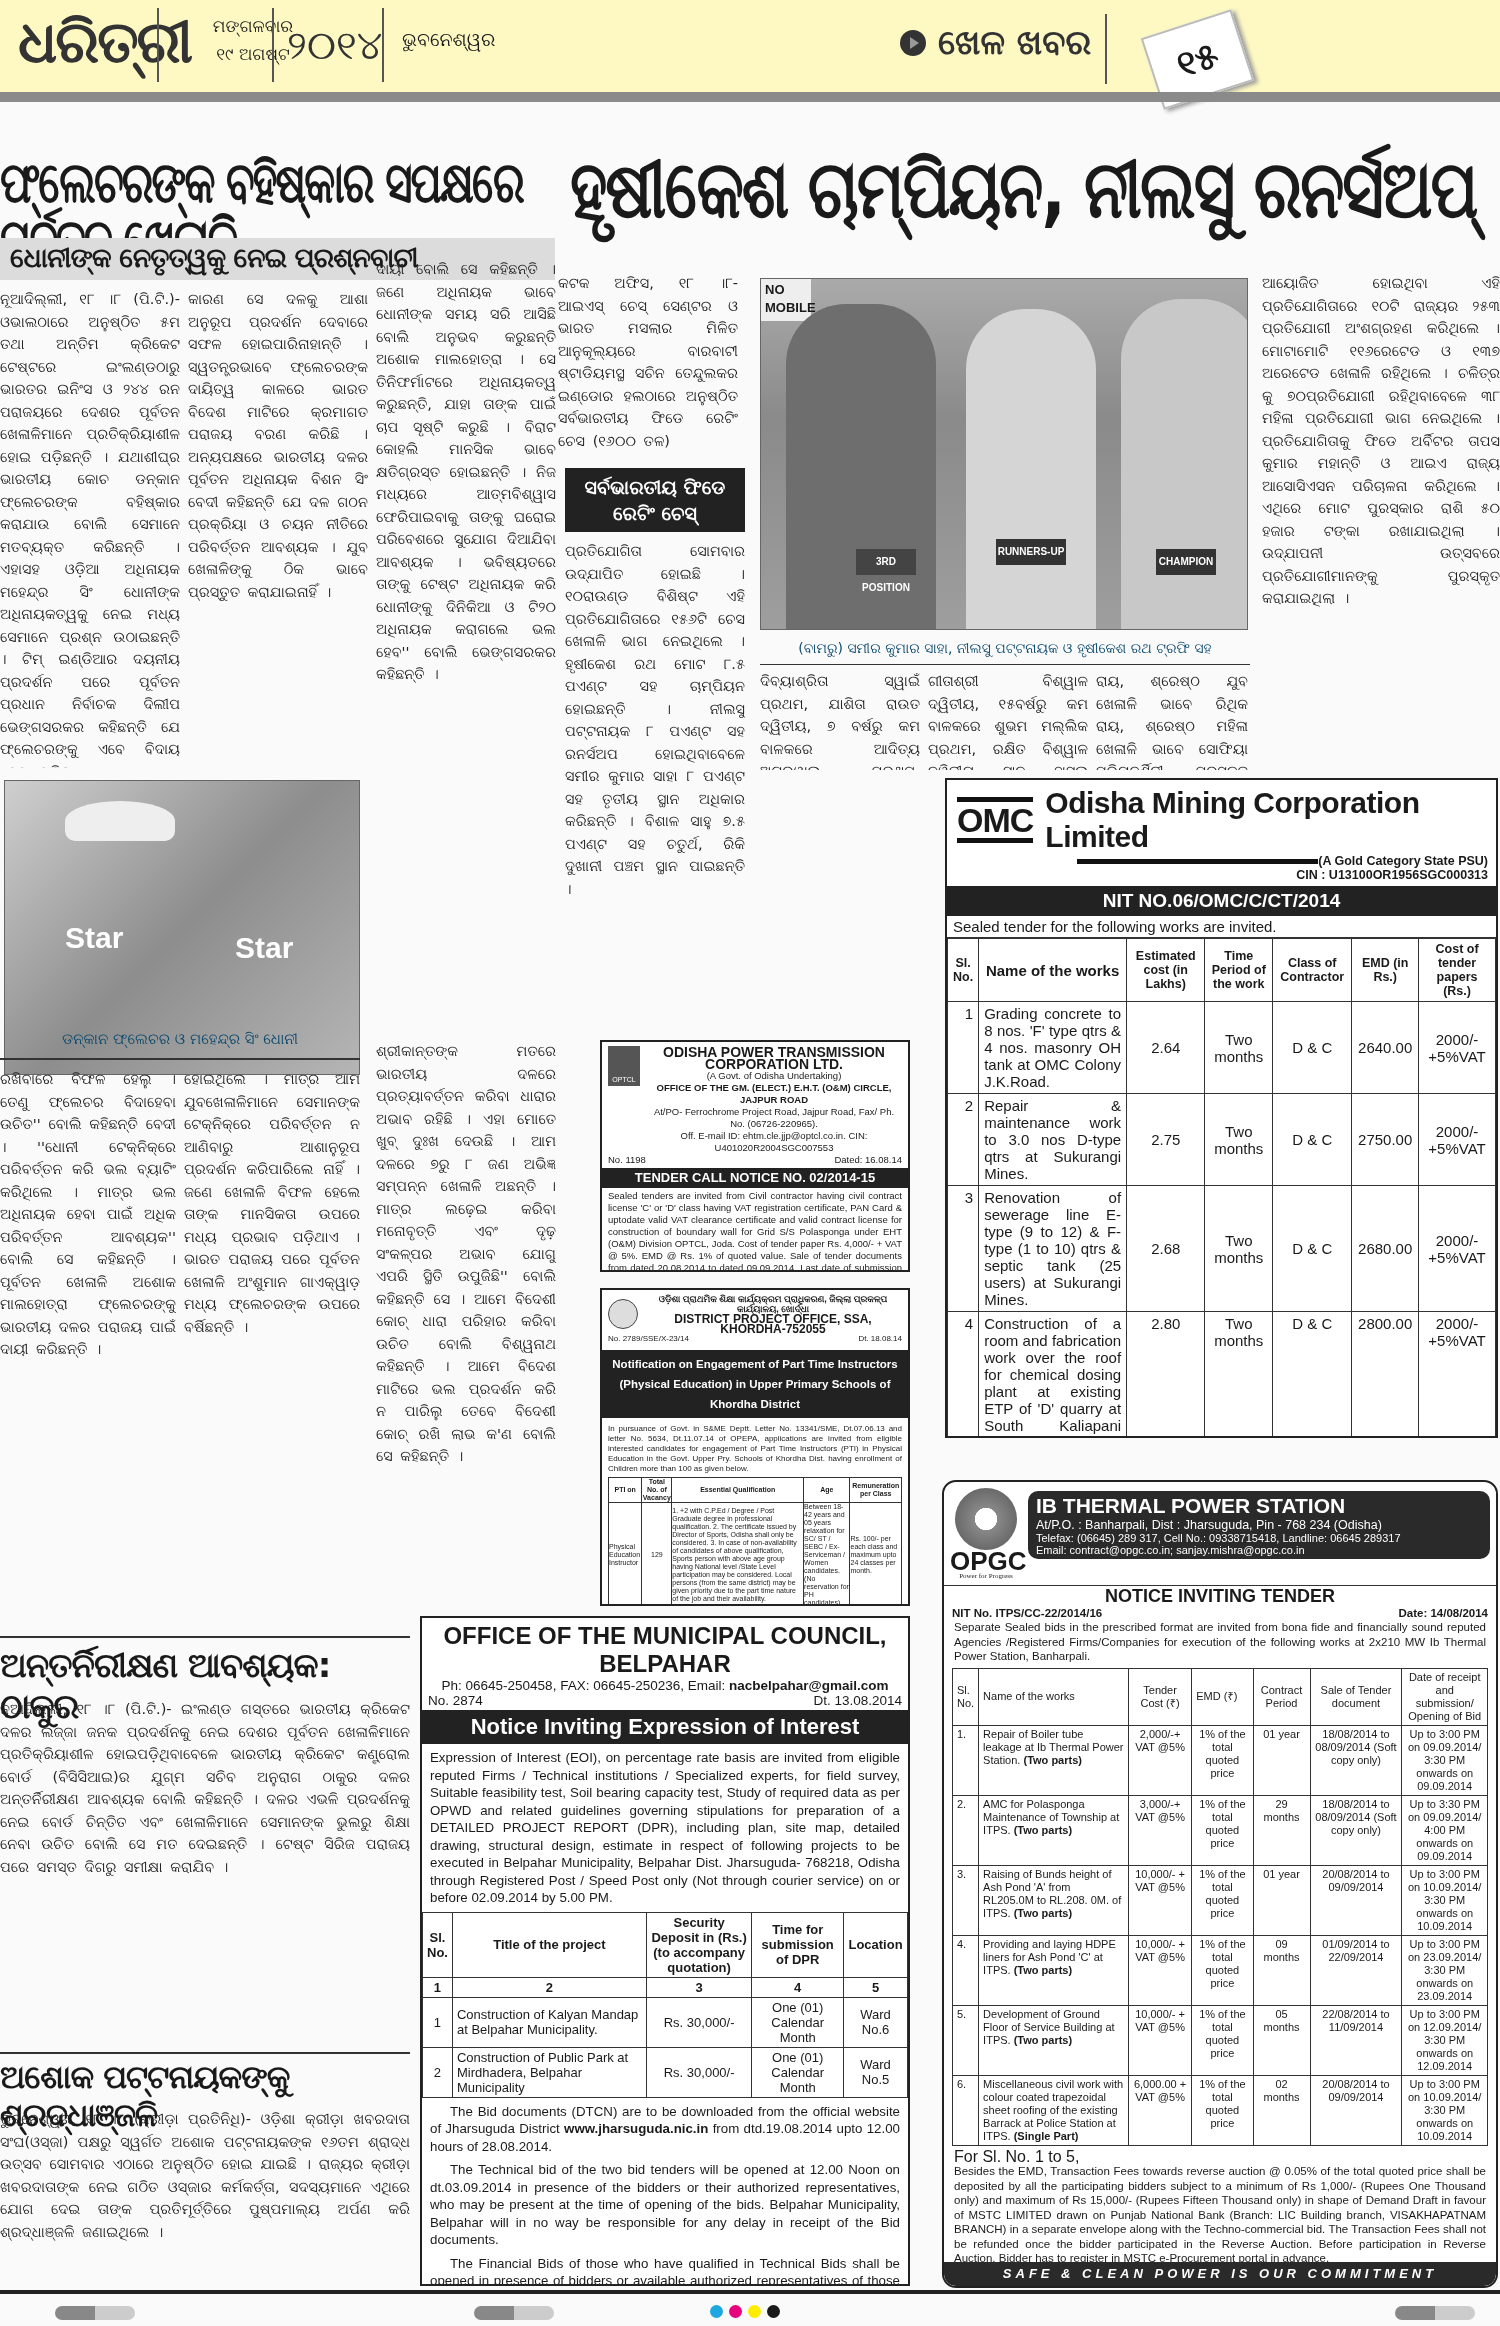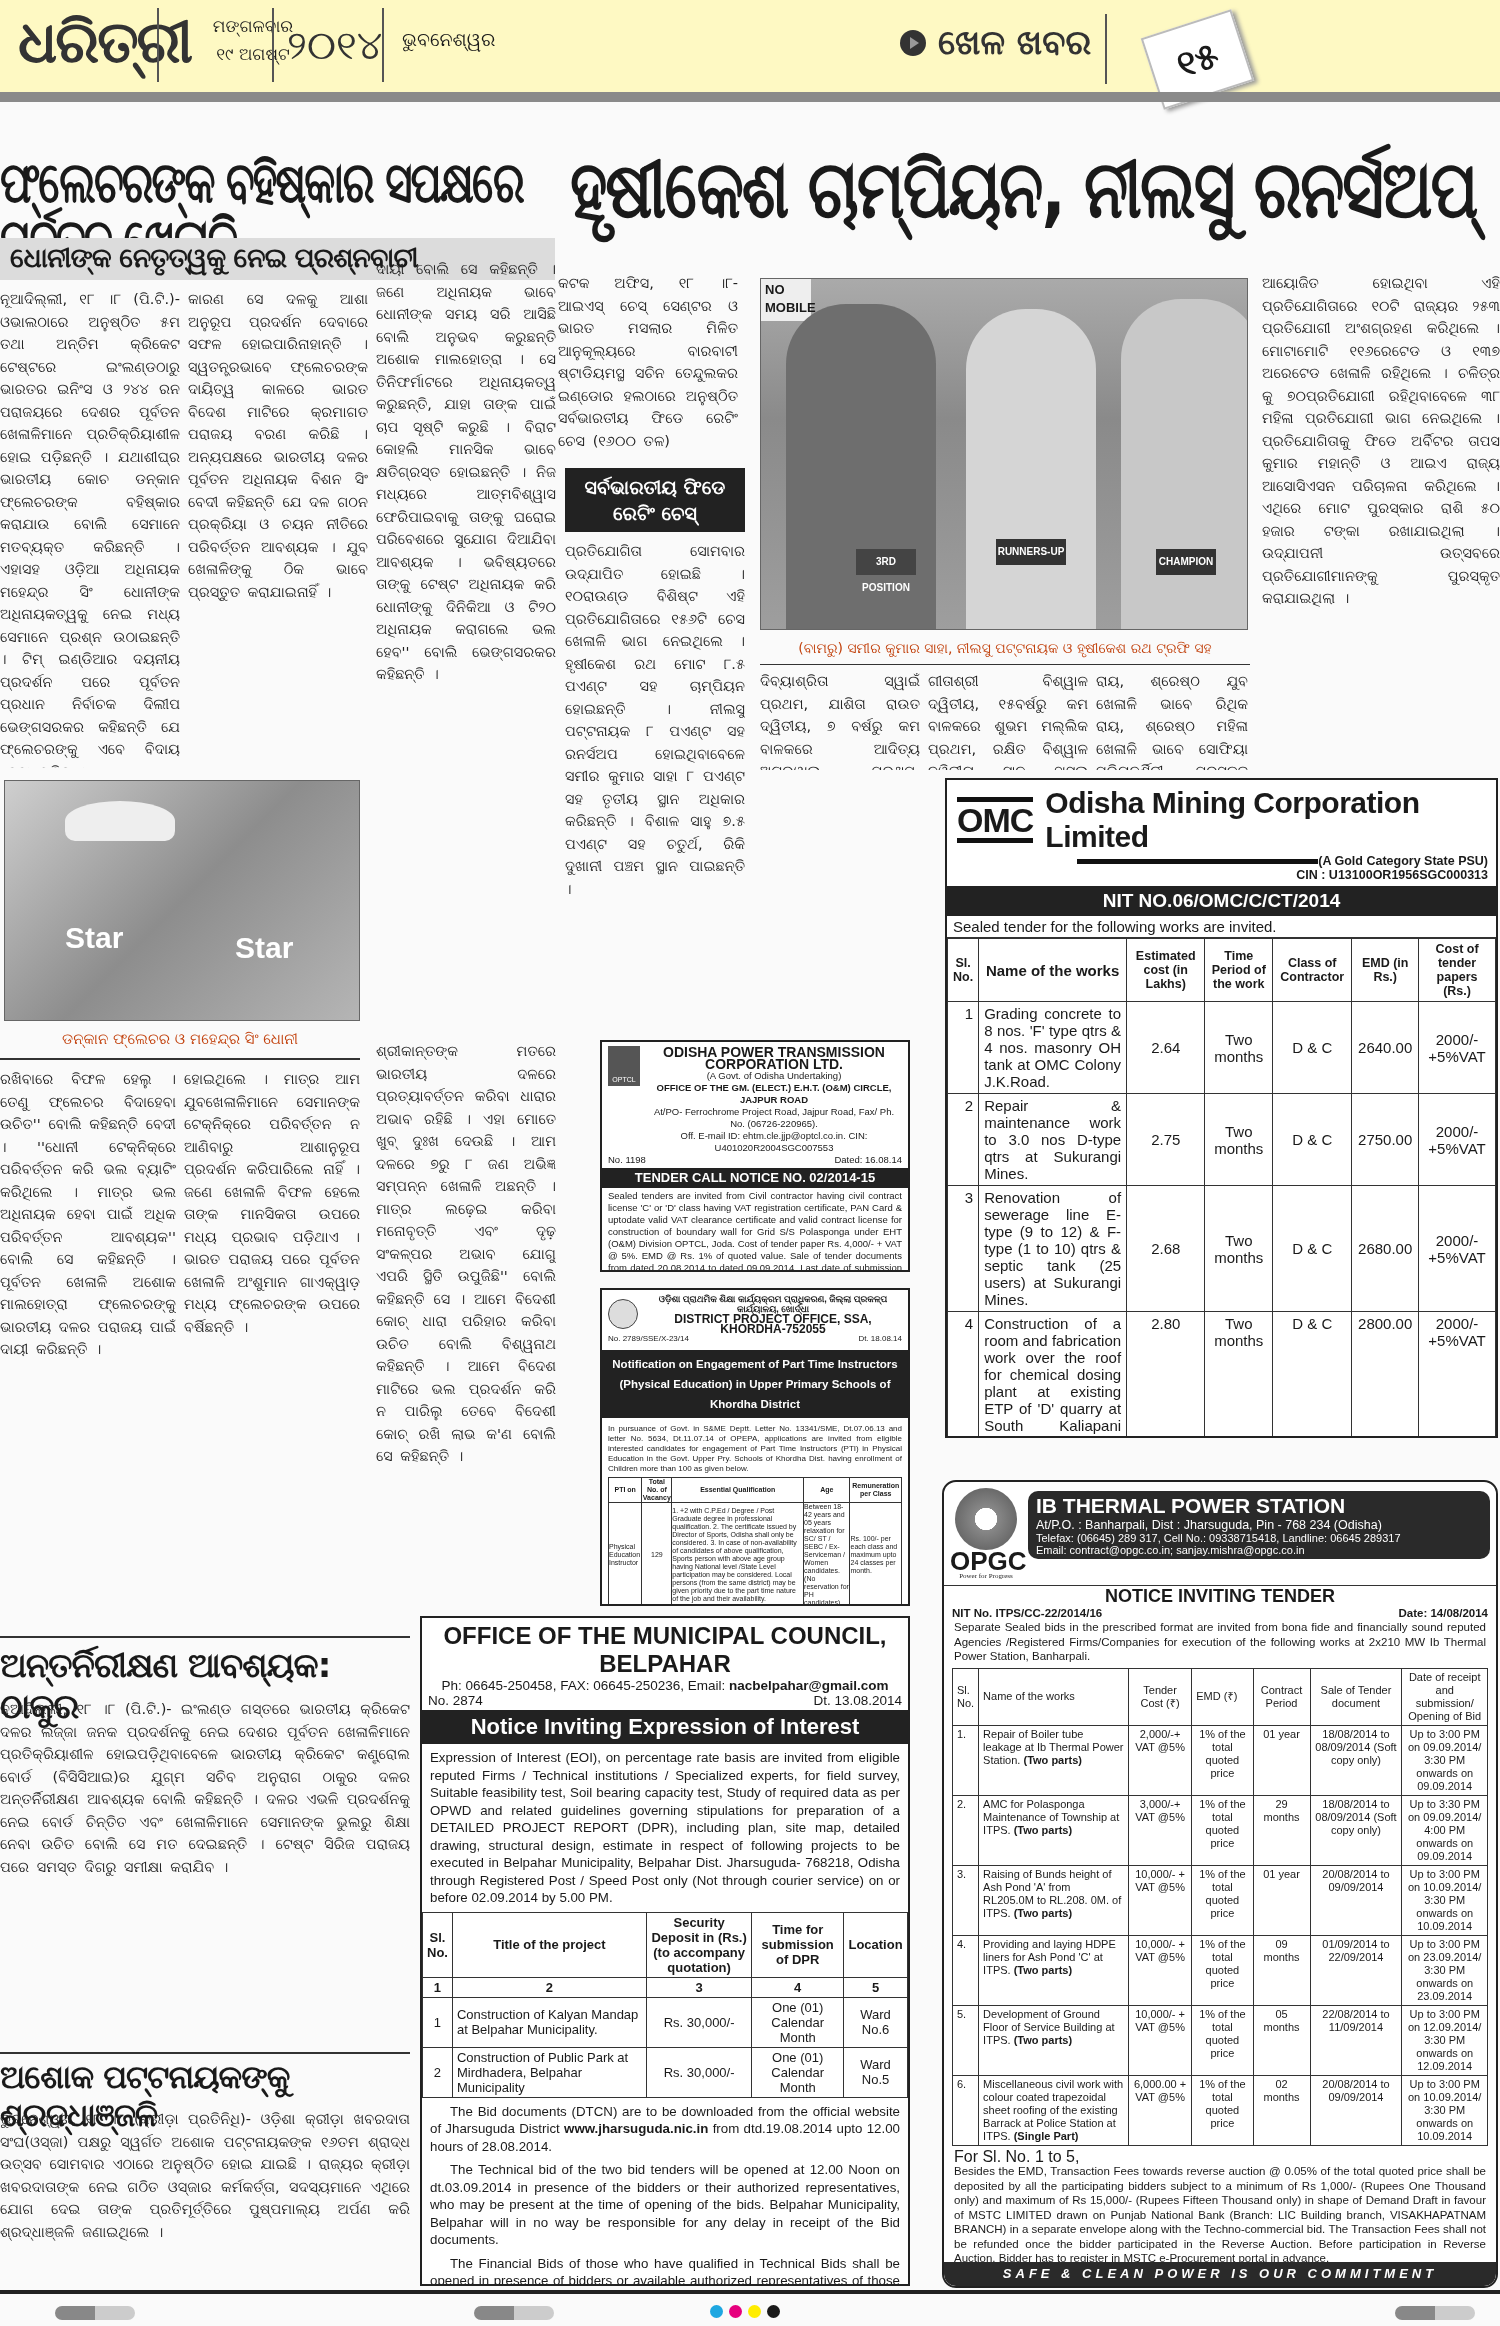--- a/index.html
+++ b/index.html
@@ -17,21 +17,21 @@
 .mast .sect .dot:after{content:"";position:absolute;left:10px;top:7px;border-left:9px solid #999;border-top:6px solid transparent;border-bottom:6px solid transparent}
 .mast .pagebadge{left:1150px;top:22px;width:95px;height:75px;background:#fff;border:2px solid #bbb;transform:rotate(-18deg);box-shadow:3px 3px 4px #999;font-size:36px;font-weight:bold;display:flex;align-items:center;justify-content:center}
 .bar{left:0;top:92px;width:1500px;height:10px;background:#8a8a8a}
 
 .h1l{left:0;top:155px;width:555px;font-size:42px;font-weight:bold;transform:scaleY(1.35);transform-origin:top left;letter-spacing:-2px;line-height:42px}
 .subhead{left:0;top:238px;width:555px;height:42px;background:#dcdcdc;font-size:27px;font-weight:bold;padding:4px 10px;letter-spacing:-1px}
 .h1r{left:570px;top:146px;width:930px;font-size:64px;font-weight:bold;line-height:70px;letter-spacing:-2px;transform:scaleY(1.25);transform-origin:top left}
 
 .col{font-size:14.5px;line-height:22.5px;text-align:justify;color:#222;overflow:hidden;word-spacing:3px}
 .photo{background:linear-gradient(135deg,#cfcfcf 0%,#8d8d8d 50%,#b5b5b5 100%);border:1px solid #666;overflow:hidden}
-.caption{font-size:15px;text-align:center;color:#c2410c}
+.caption{font-size:15px;text-align:center;color:#0c4a6e}
 .rule{height:2px;background:#333}
 .boxhead{background:#222;color:#fff;font-size:20px;font-weight:bold;padding:4px 10px;text-align:center}
 .ad{border:2px solid #222;background:#fff;font-family:"Liberation Sans",sans-serif;overflow:hidden}
 table{border-collapse:collapse;width:100%;font-family:"Liberation Sans",sans-serif}
 td,th{border:1px solid #333;vertical-align:middle}
 
 .smad{font-size:9.5px;line-height:12px;padding:4px 6px}
 
 .omc-title{font-size:30px;font-weight:bold;letter-spacing:-0.5px}
 .omc table td,.omc table th{padding:3px 5px;font-size:15px}
@@ -71,21 +71,21 @@
 </div>
 <div class="abs bar"></div>
 
 <div class="abs h1l">ଫ୍ଲେଚରଙ୍କ ବହିଷ୍କାର ସପକ୍ଷରେ ପୂର୍ବତନ ଖେଳାଳି</div>
 <div class="abs subhead">ଧୋନୀଙ୍କ ନେତୃତ୍ୱକୁ ନେଇ ପ୍ରଶ୍ନବାଚୀ</div>
 
 <div class="abs col" style="left:0;top:288px;width:180px;height:480px">ନୂଆଦିଲ୍ଲୀ, ୧୮ ।୮ (ପି.ଟି.)- ଓଭାଲଠାରେ ଅନୁଷ୍ଠିତ ୫ମ ତଥା ଅନ୍ତିମ କ୍ରିକେଟ ଟେଷ୍ଟରେ ଇଂଲଣ୍ଡଠାରୁ ଭାରତର ଇନିଂସ ଓ ୨୪୪ ରନ ପରାଜୟରେ ଦେଶର ପୂର୍ବତନ ଖେଳାଳିମାନେ ପ୍ରତିକ୍ରିୟାଶୀଳ ହୋଇ ପଡ଼ିଛନ୍ତି । ଯଥାଶୀଘ୍ର ଭାରତୀୟ କୋଚ ଡନ୍‌କାନ ଫ୍ଲେଚରଙ୍କ ବହିଷ୍କାର କରାଯାଉ ବୋଲି ସେମାନେ ମତବ୍ୟକ୍ତ କରିଛନ୍ତି । ଏହାସହ ଓଡ଼ିଆ ଅଧିନାୟକ ମହେନ୍ଦ୍ର ସିଂ ଧୋନୀଙ୍କ ଅଧିନାୟକତ୍ୱକୁ ନେଇ ମଧ୍ୟ ସେମାନେ ପ୍ରଶ୍ନ ଉଠାଇଛନ୍ତି । ଟିମ୍ ଇଣ୍ଡିଆର ଦୟନୀୟ ପ୍ରଦର୍ଶନ ପରେ ପୂର୍ବତନ ପ୍ରଧାନ ନିର୍ବାଚକ ଦିଲୀପ ଭେଙ୍ଗସରକର କହିଛନ୍ତି ଯେ ଫ୍ଲେଚରଙ୍କୁ ଏବେ ବିଦାୟ ଦେବା ଉଚିତ ।</div>
 <div class="abs col" style="left:188px;top:288px;width:180px;height:480px">କାରଣ ସେ ଦଳକୁ ଆଶା ଅନୁରୂପ ପ୍ରଦର୍ଶନ ଦେବାରେ ସଫଳ ହୋଇପାରିନାହାନ୍ତି । ସ୍ୱତନ୍ତ୍ରଭାବେ ଫ୍ଲେଚରଙ୍କ ଦାୟିତ୍ୱ କାଳରେ ଭାରତ ବିଦେଶ ମାଟିରେ କ୍ରମାଗତ ପରାଜୟ ବରଣ କରିଛି । ଅନ୍ୟପକ୍ଷରେ ଭାରତୀୟ ଦଳର ପୂର୍ବତନ ଅଧିନାୟକ ବିଶନ ସିଂ ବେଦୀ କହିଛନ୍ତି ଯେ ଦଳ ଗଠନ ପ୍ରକ୍ରିୟା ଓ ଚୟନ ନୀତିରେ ପରିବର୍ତ୍ତନ ଆବଶ୍ୟକ । ଯୁବ ଖେଳାଳିଙ୍କୁ ଠିକ ଭାବେ ପ୍ରସ୍ତୁତ କରାଯାଇନାହିଁ ।</div>
 <div class="abs col" style="left:376px;top:258px;width:180px;height:775px">ଦାୟୀ ବୋଲି ସେ କହିଛନ୍ତି । ଜଣେ ଅଧିନାୟକ ଭାବେ ଧୋନୀଙ୍କ ସମୟ ସରି ଆସିଛି ବୋଲି ଅନୁଭବ କରୁଛନ୍ତି ଅଶୋକ ମାଲହୋତ୍ରା । ସେ ତିନିଫର୍ମାଟରେ ଅଧିନାୟକତ୍ୱ କରୁଛନ୍ତି, ଯାହା ତାଙ୍କ ପାଇଁ ଚାପ ସୃଷ୍ଟି କରୁଛି । ବିରାଟ କୋହଲି ମାନସିକ ଭାବେ କ୍ଷତିଗ୍ରସ୍ତ ହୋଇଛନ୍ତି । ନିଜ ମଧ୍ୟରେ ଆତ୍ମବିଶ୍ୱାସ ଫେରିପାଇବାକୁ ତାଙ୍କୁ ଘରୋଇ ପରିବେଶରେ ସୁଯୋଗ ଦିଆଯିବା ଆବଶ୍ୟକ । ଭବିଷ୍ୟତରେ ତାଙ୍କୁ ଟେଷ୍ଟ ଅଧିନାୟକ କରି ଧୋନୀଙ୍କୁ ଦିନିକିଆ ଓ ଟି୨୦ ଅଧିନାୟକ କରାଗଲେ ଭଲ ହେବ'' ବୋଲି ଭେଙ୍ଗସରକର କହିଛନ୍ତି ।</div>
 
-<div class="abs photo" style="left:4px;top:780px;width:356px;height:241px">
+<div class="abs photo" style="left:4px;top:780px;width:356px;height:295px">
   <div style="position:absolute;left:60px;top:140px;font-size:30px;font-weight:bold;color:#fff;font-family:'Liberation Sans',sans-serif">Star</div>
   <div style="position:absolute;left:230px;top:150px;font-size:30px;font-weight:bold;color:#fff;font-family:'Liberation Sans',sans-serif">Star</div>
   <div style="position:absolute;left:60px;top:20px;width:110px;height:40px;border-radius:50% 50% 10px 10px;background:#eee"></div>
 </div>
 <div class="abs caption" style="left:0;top:1030px;width:360px">ଡନ୍‌କାନ ଫ୍ଲେଚର ଓ ମହେନ୍ଦ୍ର ସିଂ ଧୋନୀ</div>
 <div class="abs rule" style="left:0;top:1058px;width:360px"></div>
 
 <div class="abs col" style="left:0;top:1068px;width:176px;height:560px">ରଖିବାରେ ବିଫଳ ହେଲୁ । ତେଣୁ ଫ୍ଲେଚର ବିଦାହେବା ଉଚିତ'' ବୋଲି କହିଛନ୍ତି ବେଦୀ । ''ଧୋନୀ ଟେକ୍ନିକ୍‌ରେ ପରିବର୍ତ୍ତନ କରି ଭଲ ବ୍ୟାଟିଂ କରିଥିଲେ । ମାତ୍ର ଭଲ ଅଧିନାୟକ ହେବା ପାଇଁ ଅଧିକ ପରିବର୍ତ୍ତନ ଆବଶ୍ୟକ'' ବୋଲି ସେ କହିଛନ୍ତି । ପୂର୍ବତନ ଖେଳାଳି ଅଶୋକ ମାଲହୋତ୍ରା ଫ୍ଲେଚରଙ୍କୁ ଭାରତୀୟ ଦଳର ପରାଜୟ ପାଇଁ ଦାୟୀ କରିଛନ୍ତି ।</div>
 <div class="abs col" style="left:184px;top:1068px;width:176px;height:560px">ହୋଇଥିଲେ । ମାତ୍ର ଆମ ଯୁବଖେଳାଳିମାନେ ସେମାନଙ୍କ ଟେକ୍ନିକ୍‌ରେ ପରିବର୍ତ୍ତନ ନ ଆଣିବାରୁ ଆଶାନୁରୂପ ପ୍ରଦର୍ଶନ କରିପାରିଲେ ନାହିଁ । ଜଣେ ଖେଳାଳି ବିଫଳ ହେଲେ ତାଙ୍କ ମାନସିକତା ଉପରେ ମଧ୍ୟ ପ୍ରଭାବ ପଡ଼ିଥାଏ । ଭାରତ ପରାଜୟ ପରେ ପୂର୍ବତନ ଖେଳାଳି ଅଂଶୁମାନ ଗାଏକ୍‌ୱାଡ଼ ମଧ୍ୟ ଫ୍ଲେଚରଙ୍କ ଉପରେ ବର୍ଷିଛନ୍ତି ।</div>
 <div class="abs col" style="left:376px;top:1040px;width:180px;height:580px">ଶ୍ରୀକାନ୍ତଙ୍କ ମତରେ ଭାରତୀୟ ଦଳରେ ପ୍ରତ୍ୟାବର୍ତ୍ତନ କରିବା ଧାରାର ଅଭାବ ରହିଛି । ଏହା ମୋତେ ଖୁବ୍ ଦୁଃଖ ଦେଉଛି । ଆମ ଦଳରେ ୭ରୁ ୮ ଜଣ ଅଭିଜ୍ଞ ସମ୍ପନ୍ନ ଖେଳାଳି ଅଛନ୍ତି । ମାତ୍ର ଲଢ଼େଇ କରିବା ମନୋବୃତ୍ତି ଏବଂ ଦୃଢ଼ ସଂକଳ୍ପର ଅଭାବ ଯୋଗୁ ଏପରି ସ୍ଥିତି ଉପୁଜିଛି'' ବୋଲି କହିଛନ୍ତି ସେ । ଆମେ ବିଦେଶୀ କୋଚ୍ ଧାରା ପରିହାର କରିବା ଉଚିତ ବୋଲି ବିଶ୍ୱନାଥ କହିଛନ୍ତି । ଆମେ ବିଦେଶ ମାଟିରେ ଭଲ ପ୍ରଦର୍ଶନ କରି ନ ପାରିଲୁ ତେବେ ବିଦେଶୀ କୋଚ୍ ରଖି ଲାଭ କ'ଣ ବୋଲି ସେ କହିଛନ୍ତି ।</div>

